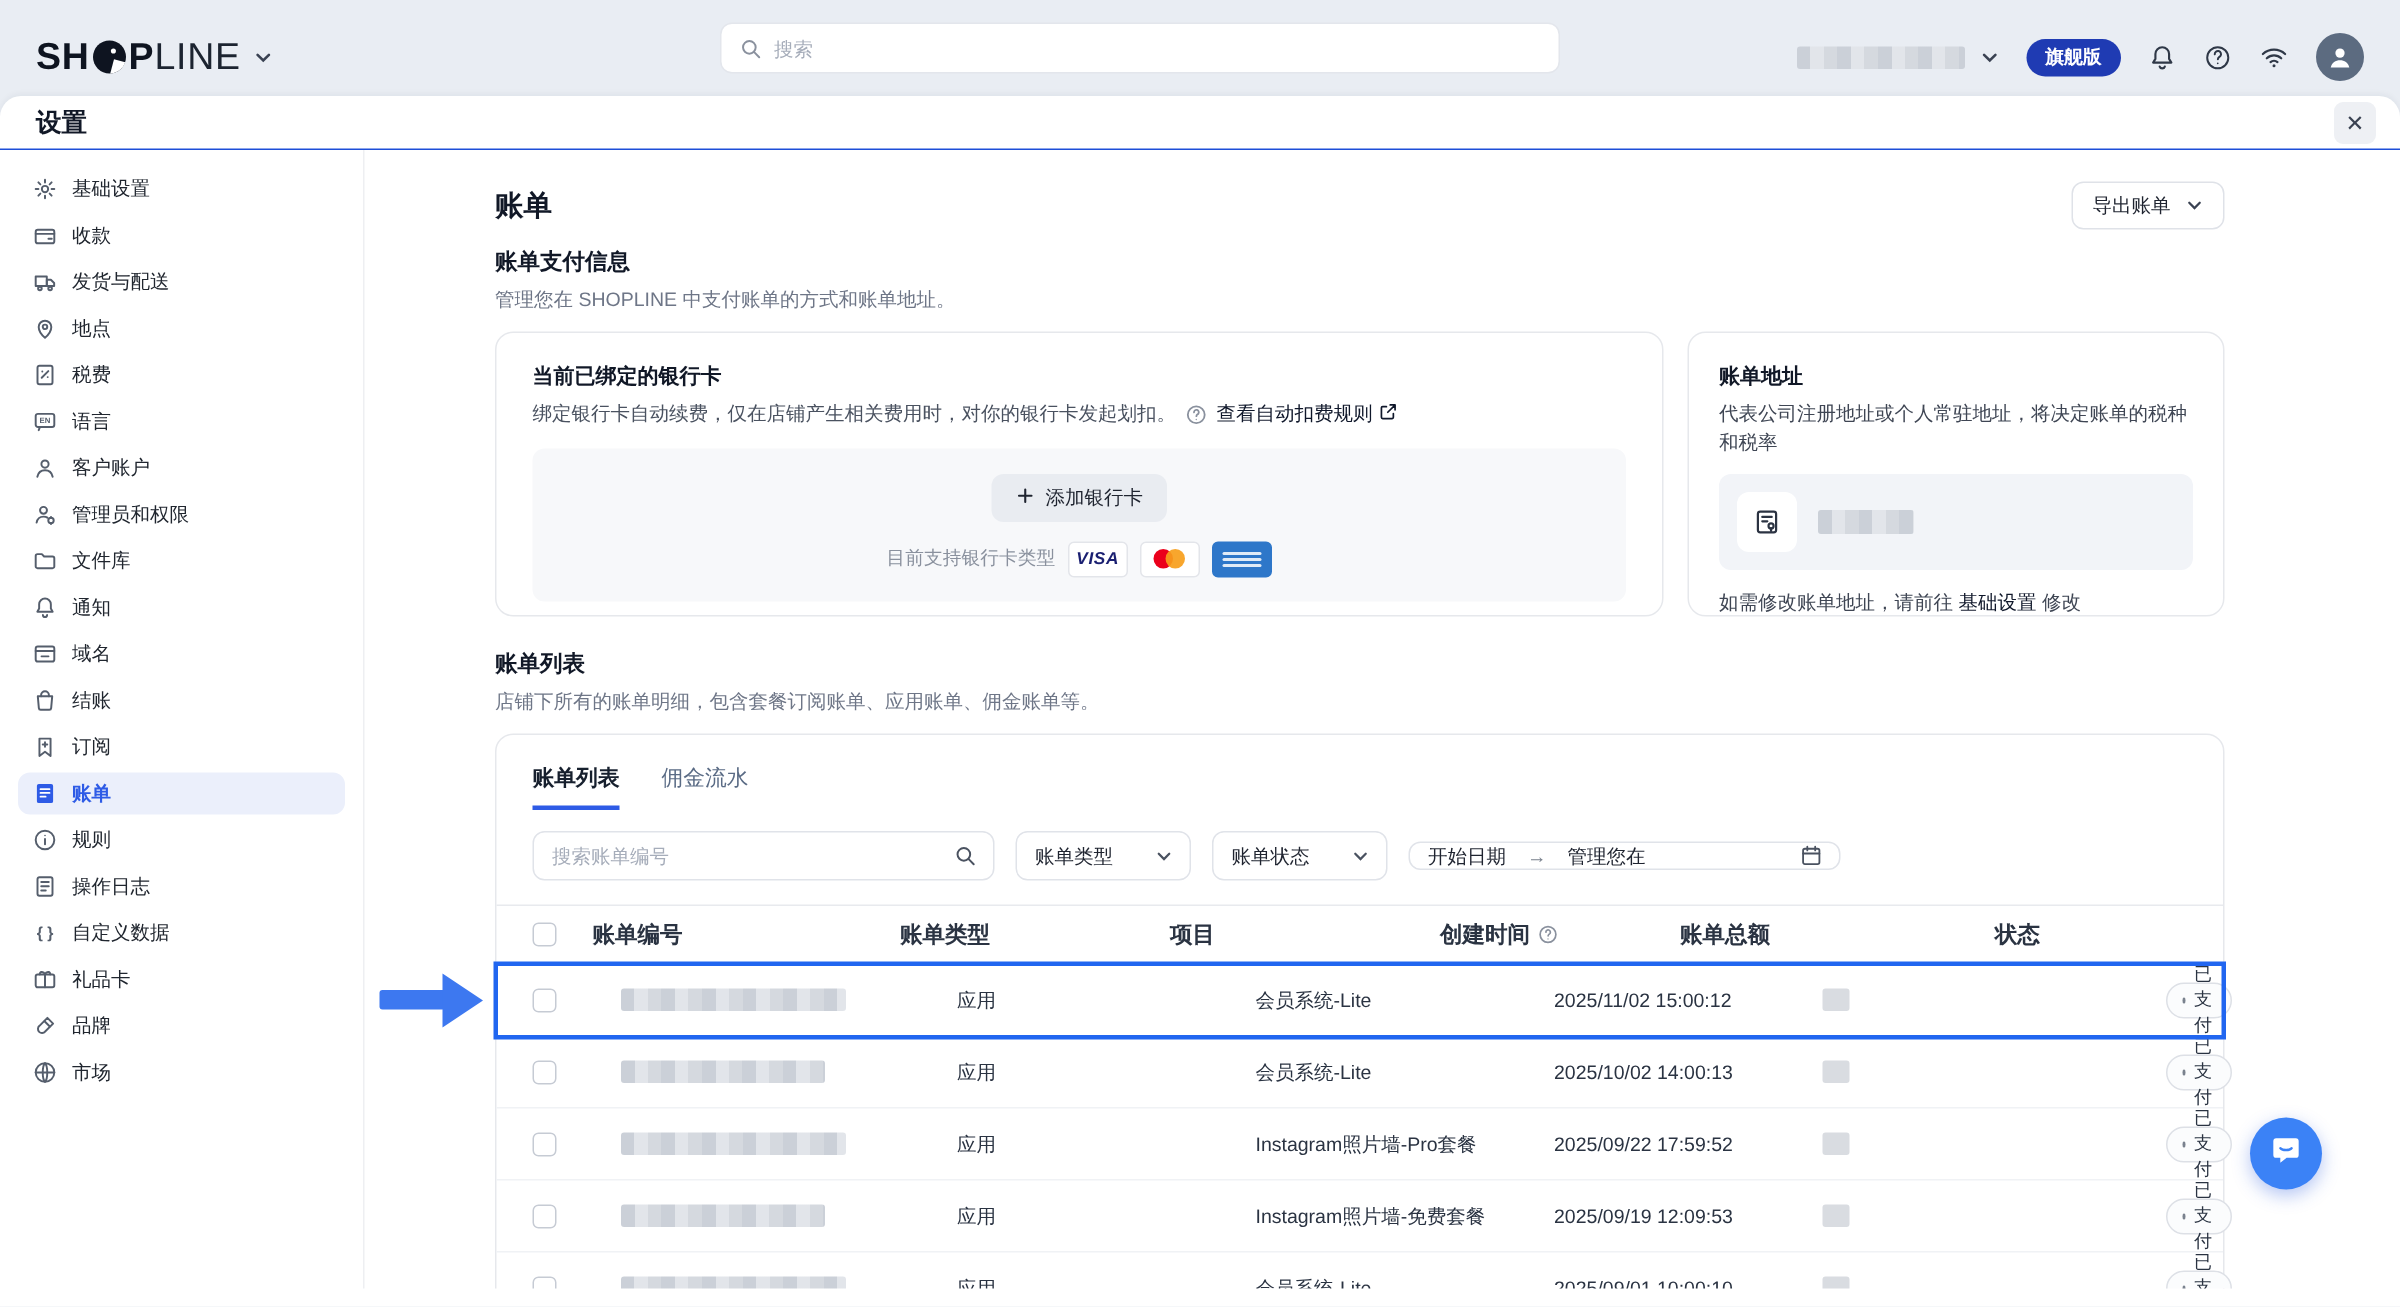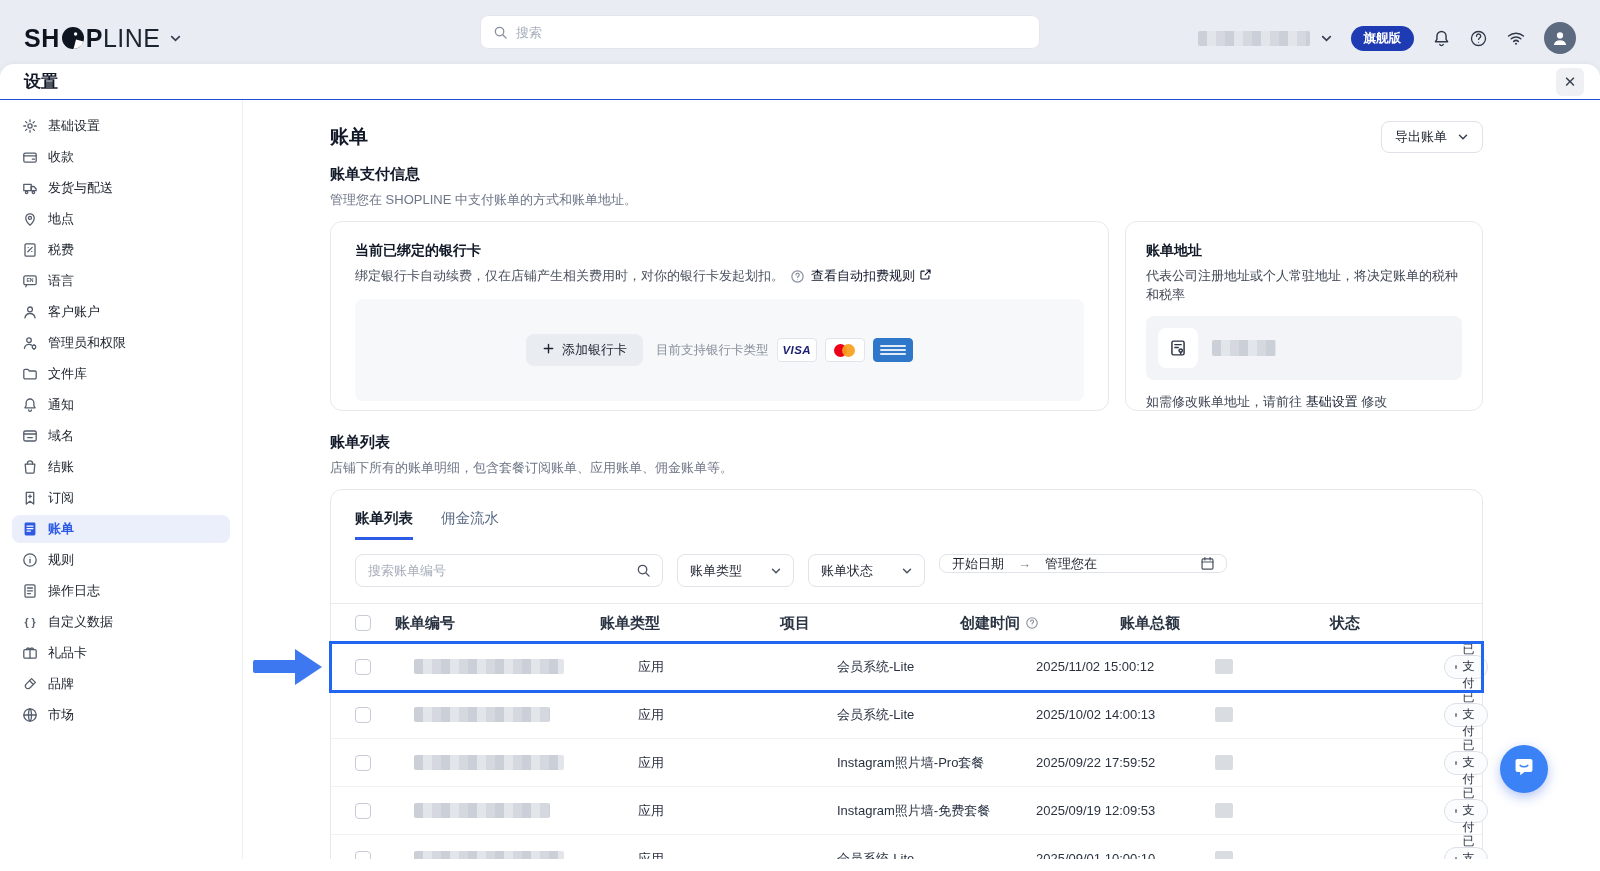--- a/index.html
+++ b/index.html
@@ -58,21 +58,21 @@
   .sec-desc { font-size:13px; color:#6E7687; margin-bottom:12px; }
   .cards-row { display:flex; gap:16px; margin-bottom:22px; }
   .card { background:#fff; border:1px solid #E6E8EC; border-radius:12px; height:190px; }
   .card-bank { flex:1; padding:20px 24px; }
   .card-addr { width:358px; flex:none; padding:20px; }
   .card-title { font-size:14px; font-weight:700; color:#111827; margin-bottom:7px; }
   .bank-desc { font-size:13px; color:#4A5260; display:flex; align-items:center; gap:6px; flex-wrap:wrap; }
   .inline-ic { display:inline-flex; color:#8A919E; vertical-align:middle; }
   .link { color:#0f172a; cursor:pointer; display:inline-flex; align-items:center; gap:4px; }
   .bank-panel { margin-top:14px; background:#F7F8FA; border-radius:8px; height:102px;
-    display:flex; flex-direction:row; align-items:center; justify-content:center; gap:13px; }
+    display:flex; flex-direction:column; align-items:center; justify-content:center; gap:13px; }
   .add-card-btn { height:32px; padding:0 16px; background:#E9ECF1; border-radius:8px; font-size:13px;
     color:#1F2430; display:flex; align-items:center; gap:7px; cursor:pointer; border:none;
     font-family:"Liberation Sans", sans-serif; }
   .supported { display:flex; align-items:center; gap:8px; font-size:12.5px; color:#8A919E; }
   .brand-badge { height:24px; min-width:40px; border-radius:4px; border:1px solid #E3E5EA; background:#fff;
     display:flex; align-items:center; justify-content:center; padding:0 5px; }
   .visa-txt { font-weight:800; font-style:italic; color:#1A1F71; font-size:11.5px; letter-spacing:.4px; }
   .mc { display:flex; }
   .mc i { width:13px; height:13px; border-radius:50%; display:block; }
   .mc .r { background:#EB001B; } .mc .o { background:#F79E1B; margin-left:-5px; opacity:.92; }
@@ -84,21 +84,21 @@
     display:flex; align-items:center; gap:14px; }
   .addr-icon-box { width:40px; height:40px; background:#fff; border-radius:8px; display:flex;
     align-items:center; justify-content:center; color:#2B3342; flex:none; }
   .addr-blur { width:64px; height:16px; }
   .addr-footer { margin-top:13px; font-size:13px; color:#3F4654; }
   
   .big-card { background:#fff; border:1px solid #E6E8EC; border-radius:12px; height:400px; position:relative; }
   .tabs { display:flex; gap:28px; padding:19px 24px 0; }
   .tab { font-size:14.5px; color:#5A6B85; padding-bottom:9px; cursor:pointer; border-bottom:3px solid transparent; }
   .tab.active { color:#17202E; font-weight:700; border-bottom-color:#2E5BE6; }
-  .filters { display:flex; gap:14px; padding:14px 24px 0; }
+  .filters { display:flex; gap:14px; padding:14px 24px 0;align-items:center; }
   .f-search { width:308px; height:33px; border:1px solid #E0E3E9; border-radius:8px; display:flex;
     align-items:center; padding:0 11px 0 12px; gap:8px; }
   .f-search input { flex:1; border:none; outline:none; font-size:13px; background:transparent;
     font-family:"Liberation Sans", sans-serif; color:#1F2430; }
   .f-search input::placeholder { color:#A6ADBA; }
   .f-search .ic, .f-select .ic, .f-dates .ic { color:#4A5260; display:flex; }
   .f-select { height:33px; border:1px solid #E0E3E9; border-radius:8px; display:flex; align-items:center;
     gap:28px; padding:0 11px 0 12px; font-size:13px; color:#1F2430; cursor:pointer; }
   .f-dates { width:288px; height:19px; border:1px solid #E0E3E9; border-radius:8px; display:flex;
     align-items:center; padding:0 11px 0 12px; font-size:13px; color:#1F2430; cursor:pointer; }

